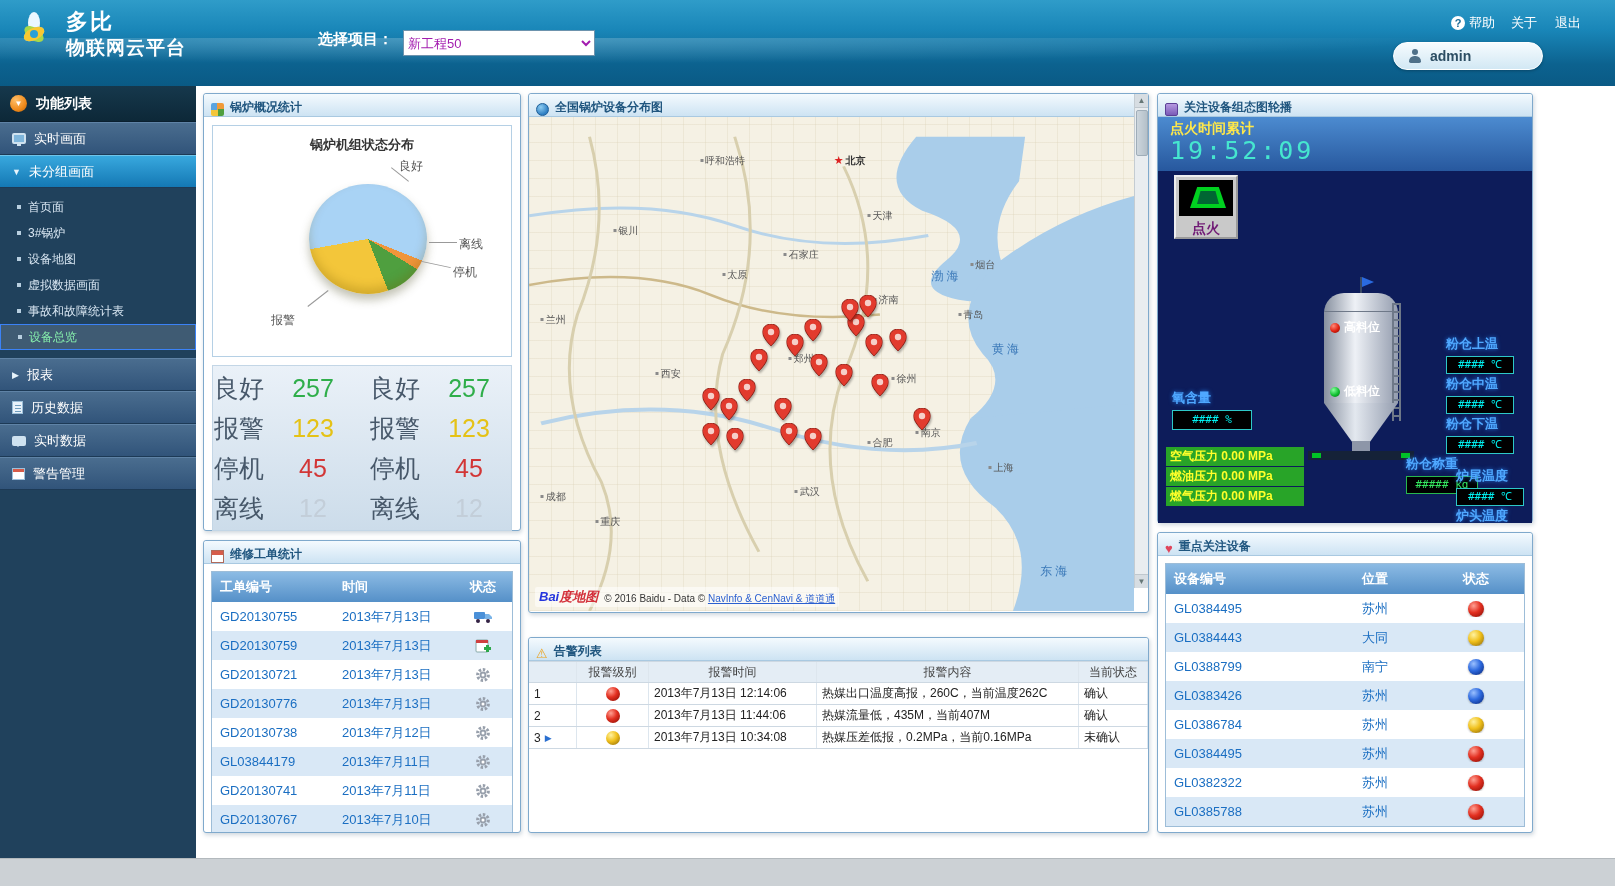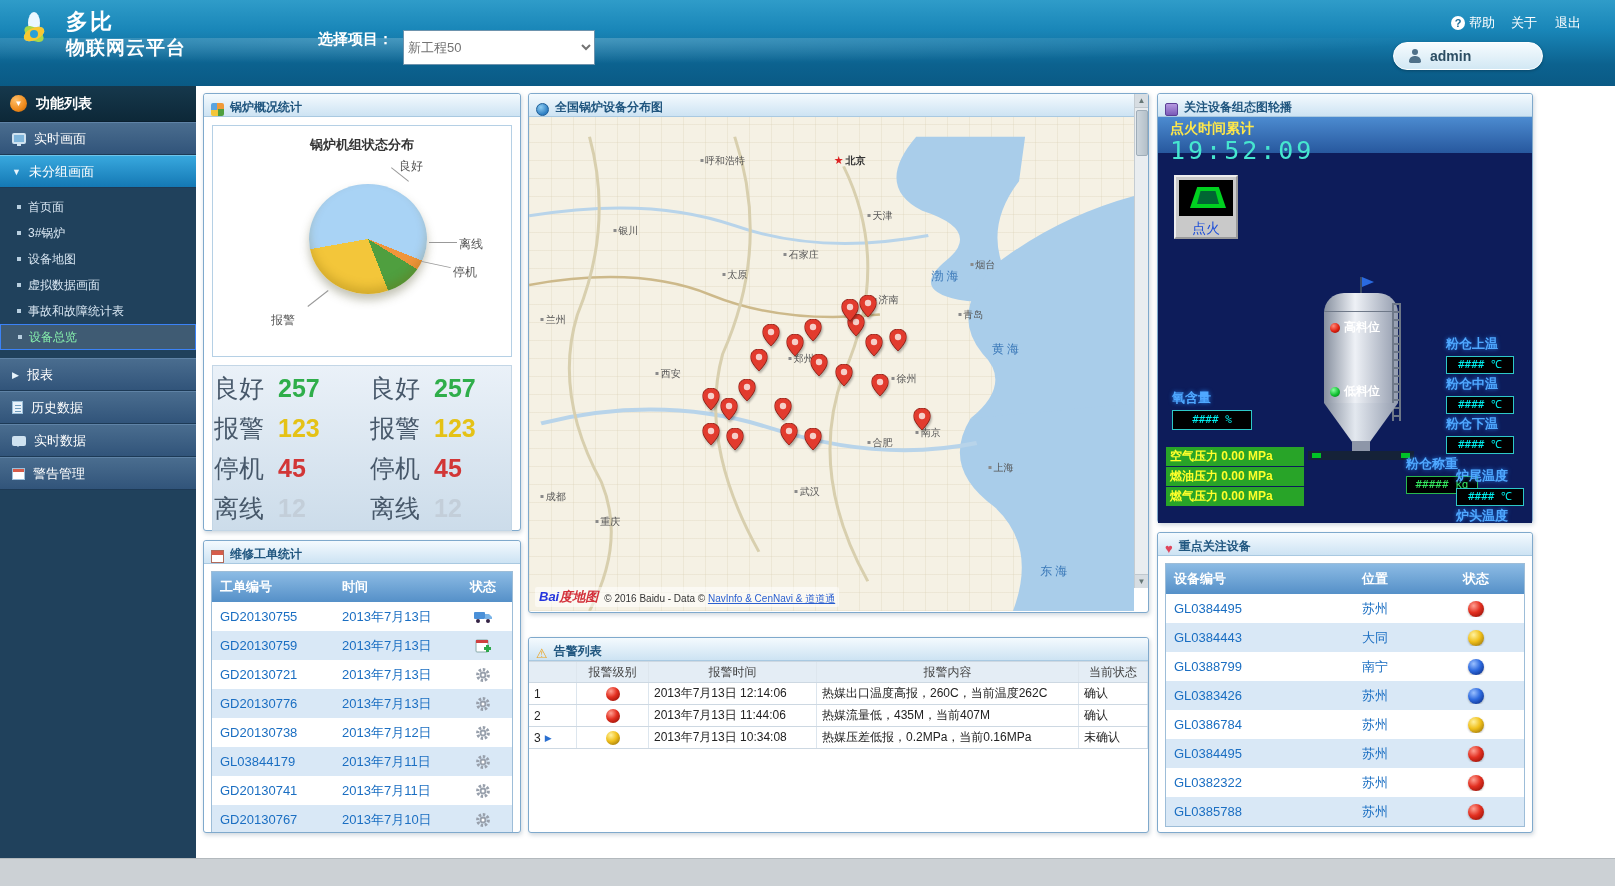--- a/index.html
+++ b/index.html
@@ -11,21 +11,21 @@
   .topbar{position:absolute;left:0;top:0;width:1615px;height:86px;
     background:linear-gradient(180deg,#2f9cc9 0%,#1986b8 35%,#0c628f 75%,#0a5a85 100%);overflow:hidden}
   .topbar::after{content:"";position:absolute;left:0;top:38px;width:100%;height:30px;
     background:radial-gradient(ellipse at 30% 0%,rgba(255,255,255,.22),rgba(255,255,255,0) 60%)}
   .logo-wrap{position:absolute;left:8px;top:8px;display:flex;align-items:center;gap:6px;z-index:2}
   .logo-text{color:#fff;line-height:1.25}
   .logo-l1{font-size:22px;font-weight:bold;letter-spacing:2px}
   .logo-l2{font-size:19px;font-weight:bold;letter-spacing:1px}
   .proj{position:absolute;left:318px;top:30px;display:flex;align-items:flex-start;gap:10px;z-index:2}
   .proj-label{color:#fff;font-size:15px;font-weight:bold}
-  .proj select{width:192px;height:35px;font-size:13px;border:1px solid #6d93ad;background:#fff;color:#737373}
+  .proj select{width:192px;height:26px;font-size:13px;border:1px solid #6d93ad;background:#fff;color:#a21caf}
   .top-links{position:absolute;right:78px;top:14px;display:flex;align-items:center;gap:16px;z-index:3}
   .top-links .lnk{color:#fff;font-size:13px;cursor:pointer;display:flex;align-items:center;gap:4px}
   .q-badge{display:inline-block;width:14px;height:14px;border-radius:50%;background:#fff;color:#1a6a96;
     font-size:11px;font-weight:bold;text-align:center;line-height:14px}
   .logout{position:absolute;right:34px;top:14px;color:#fff;font-size:13px;cursor:pointer;z-index:3}
   .user-pill{position:absolute;right:72px;top:42px;width:150px;height:28px;border-radius:14px;z-index:3;
     background:linear-gradient(#f6fbfe,#d2e8f4);border:1px solid #ffffff;display:flex;align-items:center;gap:8px;
     padding-left:14px;color:#2c4d63;font-size:14px;font-weight:bold;box-shadow:0 1px 3px rgba(0,0,0,.25)}
   .person{position:relative;width:14px;height:14px}
   .person::before{content:"";position:absolute;top:0;left:4px;width:6px;height:6px;border-radius:50%;background:#4f7088}
@@ -81,21 +81,21 @@
   .pl-stop{left:240px;top:138px}
   .pl-alarm{left:58px;top:186px}
   .lead{position:absolute;background:#999;height:1px}
   .ld1{left:176px;top:48px;width:22px;transform:rotate(38deg)}
   .ld2{left:216px;top:116px;width:28px}
   .ld3{left:208px;top:138px;width:30px;transform:rotate(12deg)}
   .ld4{left:92px;top:172px;width:26px;transform:rotate(-38deg)}
   .stats{margin:0 8px 8px 8px;height:166px;background:linear-gradient(#eaf1f8,#ccdcea);border:1px solid #c3d6e6;
     display:grid;grid-template-columns:72px 84px 72px 84px;align-content:center;justify-content:center;row-gap:2px}
   .st-label{font-size:25px;color:#47586a;line-height:38px;padding-left:8px}
-  .st-val{font-size:25px;font-weight:bold;text-align:left;line-height:38px;padding-right:14px}
+  .st-val{font-size:25px;font-weight:normal;text-align:center;line-height:38px;padding-right:14px}
   .v-good{color:#2fae4a}.v-alarm{color:#e5c216}.v-stop{color:#d23636}.v-off{color:#c3ced9}
 
   
   .p-map{left:528px;top:93px;width:621px;height:520px}
   .map-canvas{position:relative;width:605px;height:494px;margin:0;left:0;top:0;background:#f5f1e4;overflow:hidden;
     background-image:repeating-linear-gradient(0deg,rgba(210,200,170,.25) 0 1px,transparent 1px 18px),
                      repeating-linear-gradient(90deg,rgba(210,200,170,.25) 0 1px,transparent 1px 22px)}
   .map-seas{position:absolute;inset:0;width:100%;height:100%}
   .map-city{position:absolute;transform:translate(-50%,-50%);font-size:10px;color:#555;white-space:nowrap}
   .map-city::before{content:"";display:inline-block;width:3px;height:3px;background:#8a8a8a;margin-right:2px;vertical-align:2px}
@@ -143,30 +143,30 @@
   .dv-cols{grid-template-columns:158px 102px 100px}
   .oicon svg{display:none;vertical-align:middle}
   .oicon.icon-truck .svg-truck{display:inline}
   .oicon.icon-calendar .svg-calendar{display:inline}
   .oicon.icon-gear .svg-gear{display:inline}
   .sphere{width:16px;height:16px;border-radius:50%;display:inline-block;vertical-align:middle;box-shadow:0 1px 2px rgba(0,0,0,.3)}
 
   
   .p-scada{left:1157px;top:93px;width:376px;height:430px}
   .scada-body{position:relative;width:374px;height:406px;background:#0d1c5a;overflow:hidden}
-  .time-strip{position:absolute;left:0;top:0;width:100%;height:36px;background:linear-gradient(#4c8bd0,#27589e);padding:3px 0 0 12px}
+  .time-strip{position:absolute;left:0;top:0;width:100%;height:54px;background:linear-gradient(#4c8bd0,#27589e);padding:3px 0 0 12px}
   .time-label{font-size:14px;font-weight:bold;color:#ffe84a}
   .time-val{font-size:25px;color:#46e6cf;font-family:"DejaVu Sans Mono",monospace;letter-spacing:3px;margin-top:-2px}
   .ign{position:absolute;left:16px;top:58px;width:64px;height:64px;background:#c9c9c9;border:2px outset #eee;text-align:center}
   .ign-screen{margin:3px;height:36px;background:#000;position:relative}
   .ign-shape{position:absolute;left:11px;top:7px;width:36px;height:21px;background:#00d020;
     clip-path:polygon(20% 0,80% 0,100% 100%,0 100%)}
   .ign-shape::after{content:"";position:absolute;left:7px;top:4px;right:7px;bottom:4px;background:#063;
     clip-path:polygon(16% 0,84% 0,100% 100%,0 100%)}
-  .ign-label{font-size:14px;font-weight:normal;color:#1d4ed8;line-height:18px}
+  .ign-label{font-size:14px;font-weight:bold;color:#701a75;line-height:18px}
   .silo-dome{position:absolute;left:166px;top:176px;width:74px;height:20px;border-radius:37px 37px 0 0;
     background:linear-gradient(90deg,#87909f,#eef1f6 42%,#939cae)}
   .silo-body{position:absolute;left:166px;top:194px;width:74px;height:92px;
     background:linear-gradient(90deg,#87909f,#eef1f6 42%,#939cae);border-top:1px solid #6e7888}
   .silo-cone{position:absolute;left:166px;top:286px;width:74px;height:40px;
     background:linear-gradient(90deg,#87909f,#e3e8ef 42%,#939cae);clip-path:polygon(0 0,100% 0,61% 100%,39% 100%)}
   .silo-spout{position:absolute;left:194px;top:324px;width:18px;height:10px;background:#8d96a8}
   .silo-base{position:absolute;left:150px;top:334px;width:106px;height:9px;background:#152238}
   .silo-base::before,.silo-base::after{content:"";position:absolute;top:2px;width:9px;height:5px;background:#00c425}
   .silo-base::before{left:4px}.silo-base::after{right:4px}

